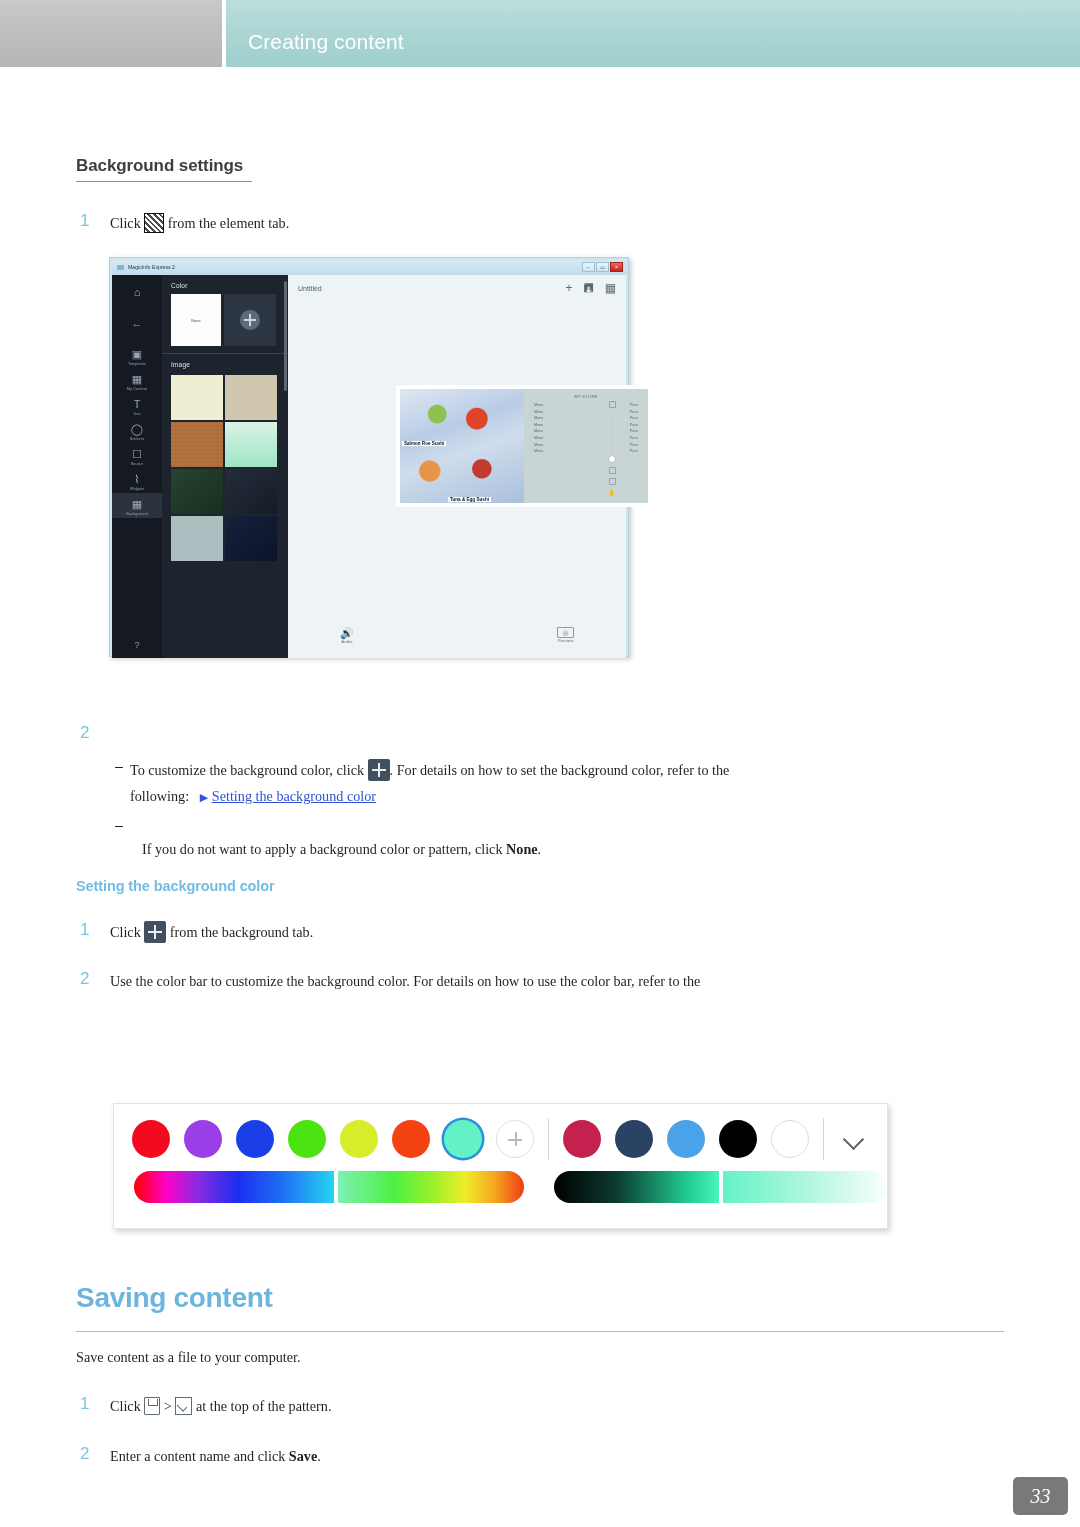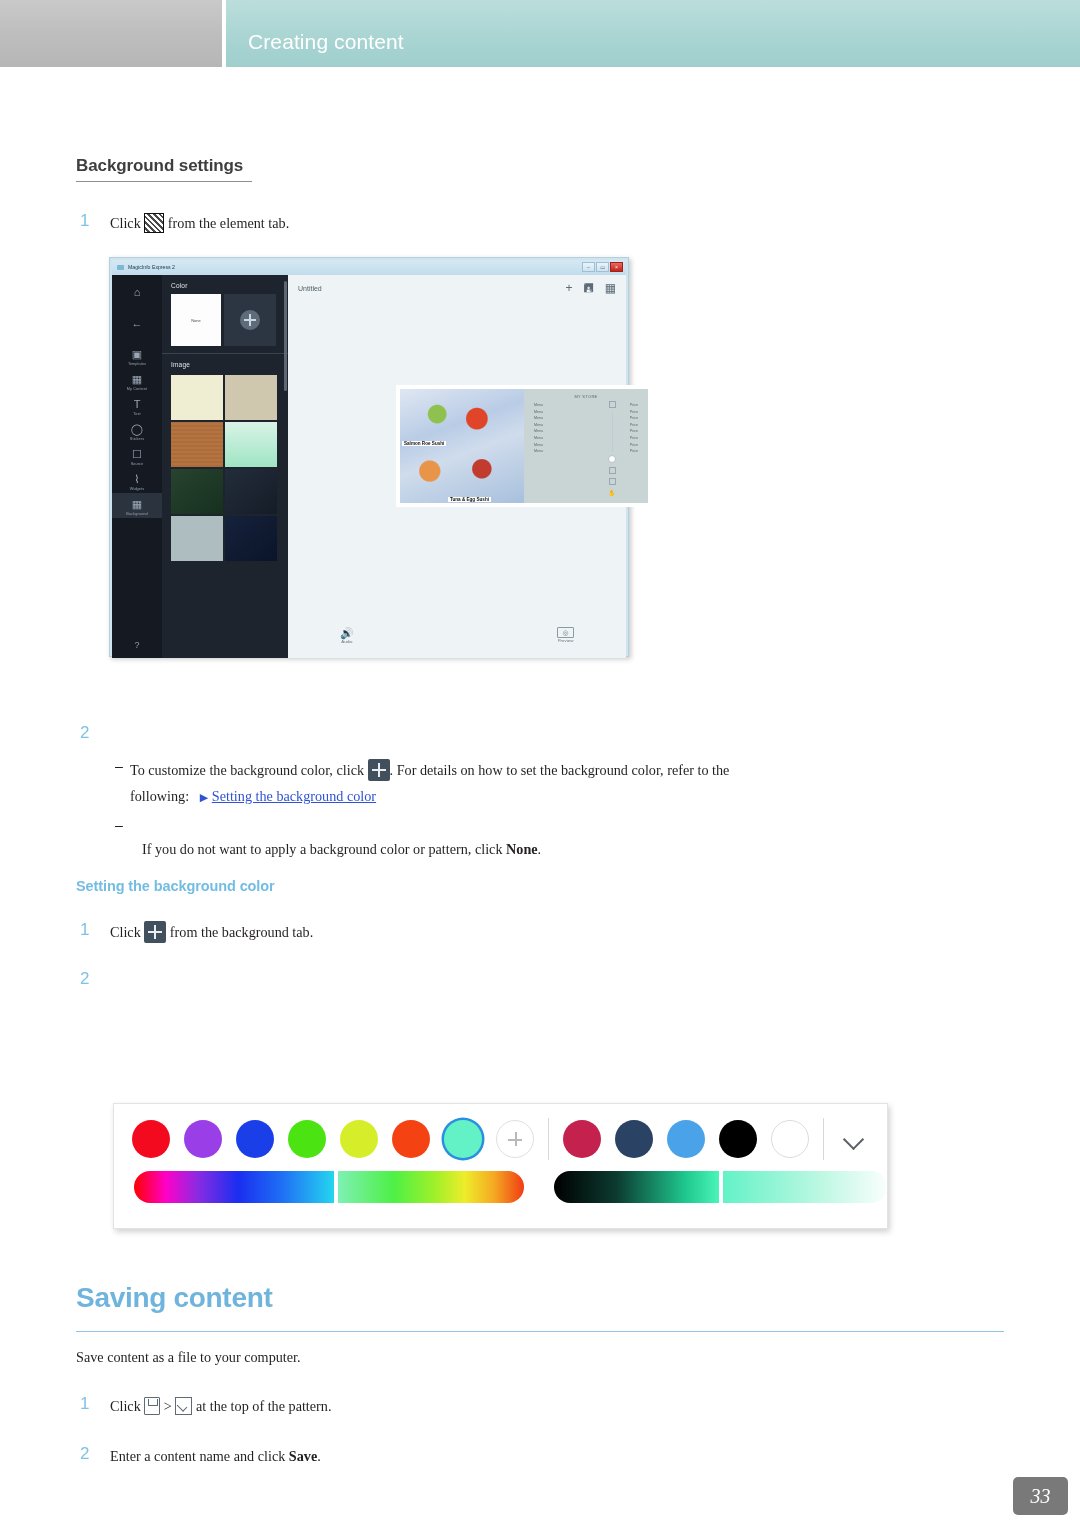--- a/index.html
+++ b/index.html
@@ -426,20 +426,21 @@
   <div class="h3" style="left:76px; top:811px;">Setting the background color</div>
 
   <div class="num" style="left:80px; top:853px;">1</div>
   <div class="txt" style="left:110px; top:853px;">
     <span>Click</span>
     <span class="ic-plus-dark"></span>
     <span>from the background tab.</span>
   </div>
 
   <div class="num" style="left:80px; top:902px;">2</div>
+  <div class="txt" style="left:110px; top:902px;">Use the color bar to customize the background color. For details on how to use the color bar, refer to the</div>
 
   <div class="picker">
     <div class="picker-row1">
       <div class="dot" style="background:#f40a1e;"></div>
       <div class="dot" style="background:#9a3fe8;"></div>
       <div class="dot" style="background:#1a3fe8;"></div>
       <div class="dot" style="background:#4ce313;"></div>
       <div class="dot" style="background:#d6ee2a;"></div>
       <div class="dot" style="background:#f44212;"></div>
       <div class="dot sel" style="background:#63f2c6;"></div>

